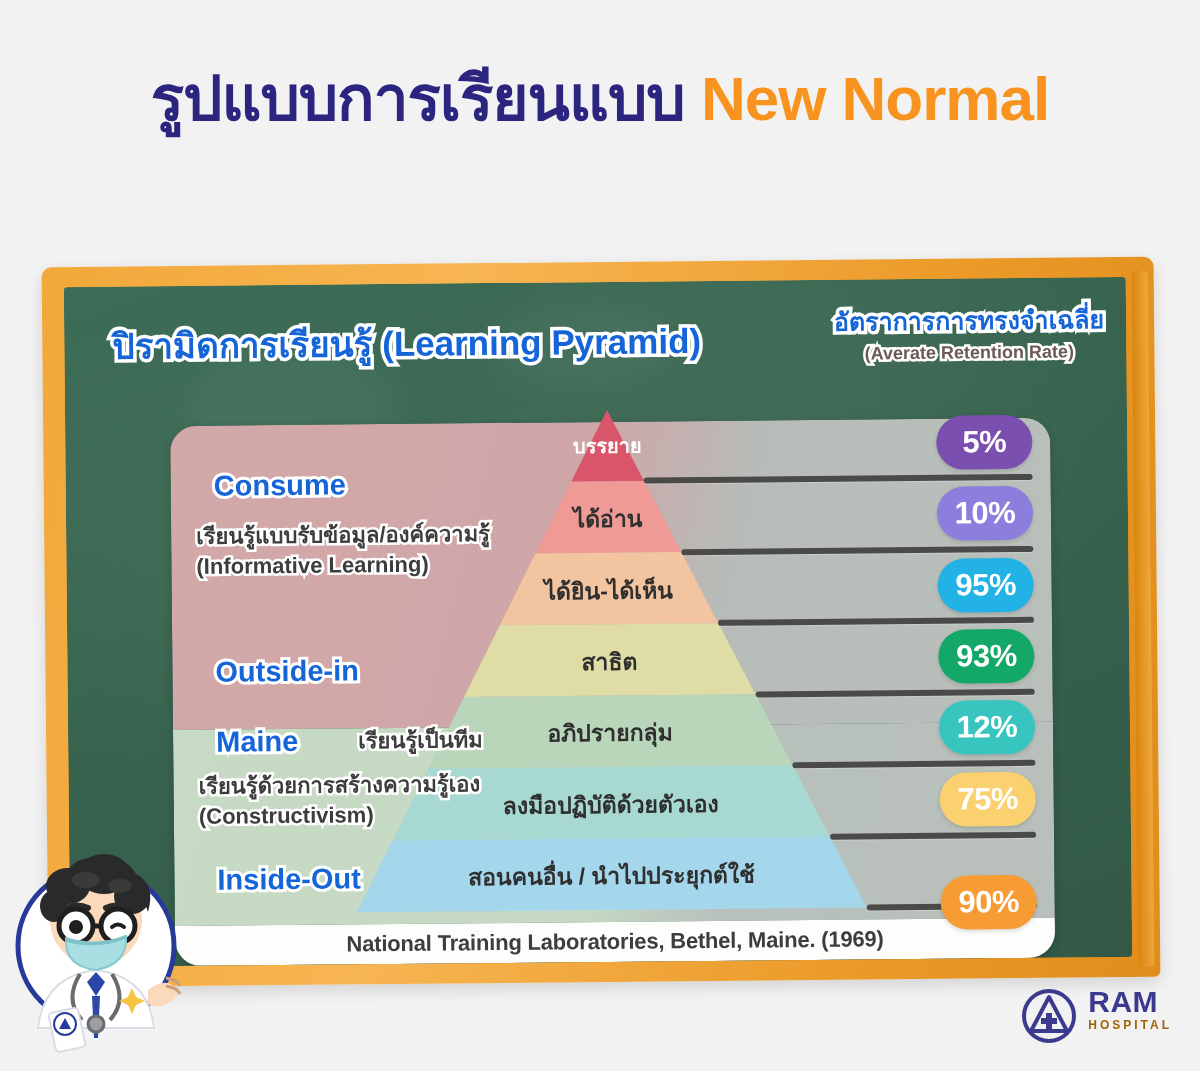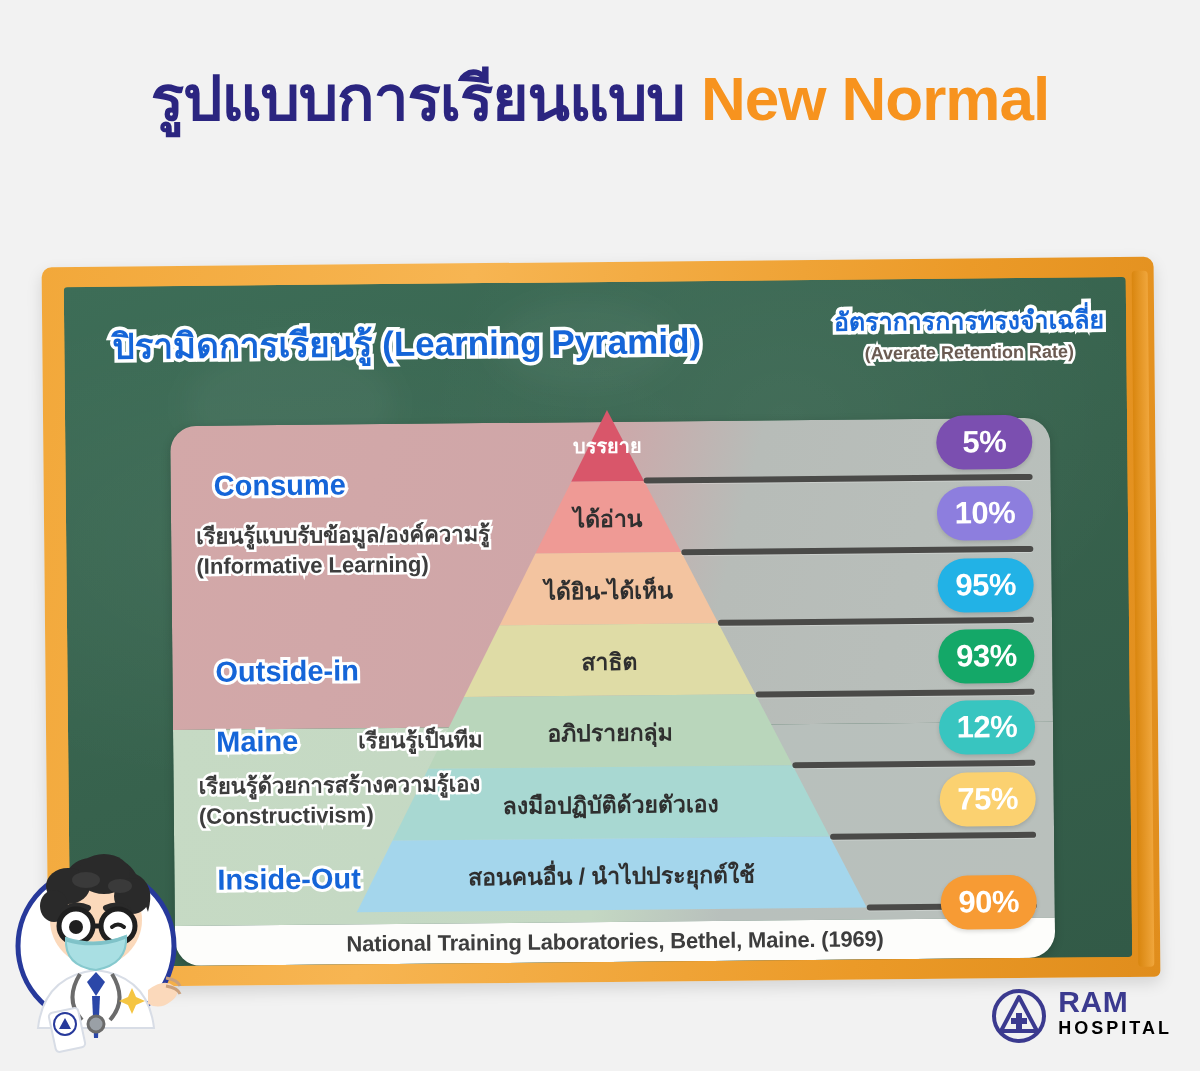--- a/index.html
+++ b/index.html
@@ -100,21 +100,21 @@
   .stroke-w{-webkit-text-stroke:6px #ffffff;paint-order:stroke fill;}
   .stroke-w4{-webkit-text-stroke:5px #ffffff;paint-order:stroke fill;}
 
   
   #mascot{position:absolute;left:8px;top:828px;width:180px;height:230px;}
 
   
   #ram-logo{position:absolute;right:28px;bottom:26px;display:flex;gap:10px;margin-top:7px;}
   #ram-text{line-height:1;}
   #ram-name{font-size:30px;font-weight:bold;color:#3b3a8f;letter-spacing:.5px;}
-  #ram-sub{font-size:18px;font-weight:bold;color:#000000;letter-spacing:3px;margin-top:2px;}
+  #ram-sub{font-size:12px;font-weight:bold;color:#a16207;letter-spacing:3px;margin-top:2px;}
 </style>
 </head>
 <body>
 
 <div id="title-block">
   <div id="main-title">
     <span class="th">รูปแบบการเรียนแบบ </span><span class="en">New Normal</span>
   </div>
 </div>
 

